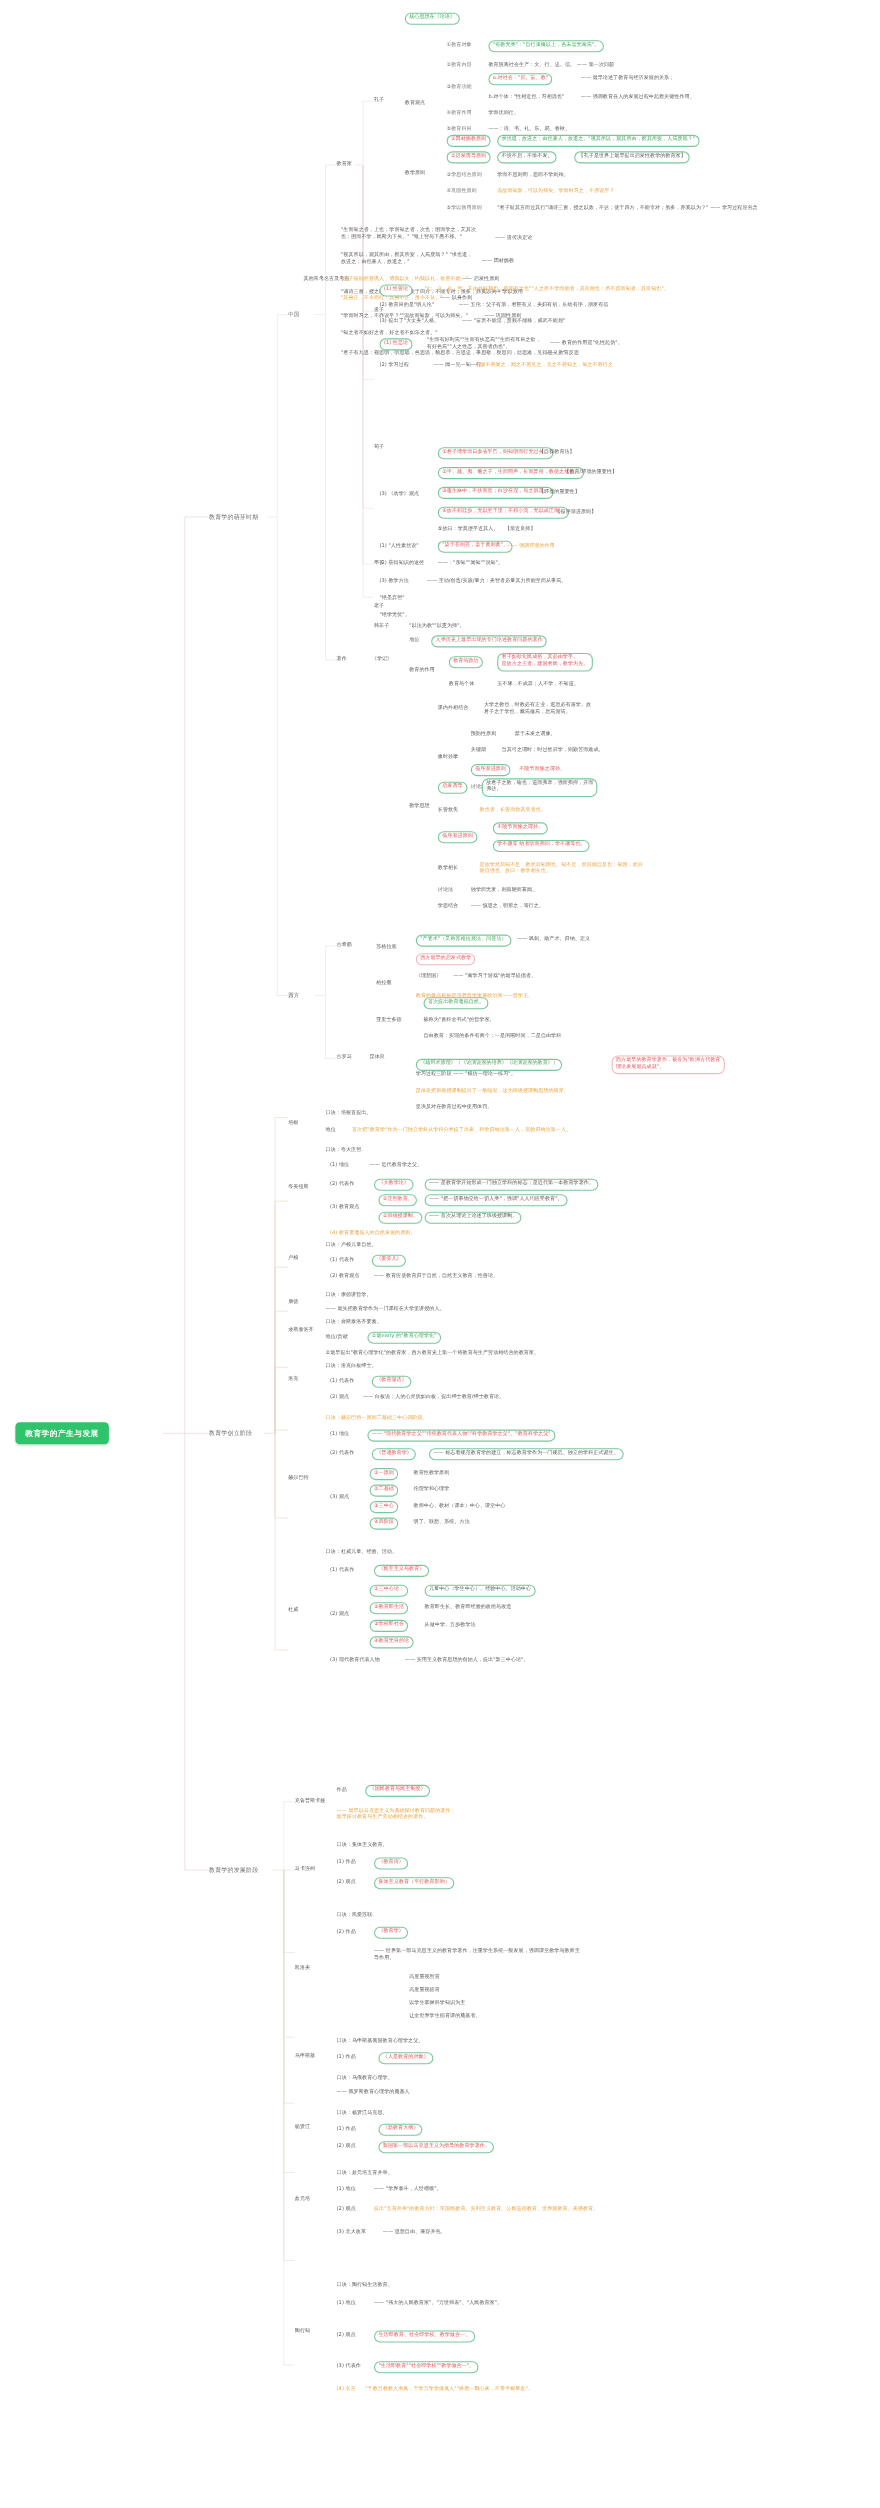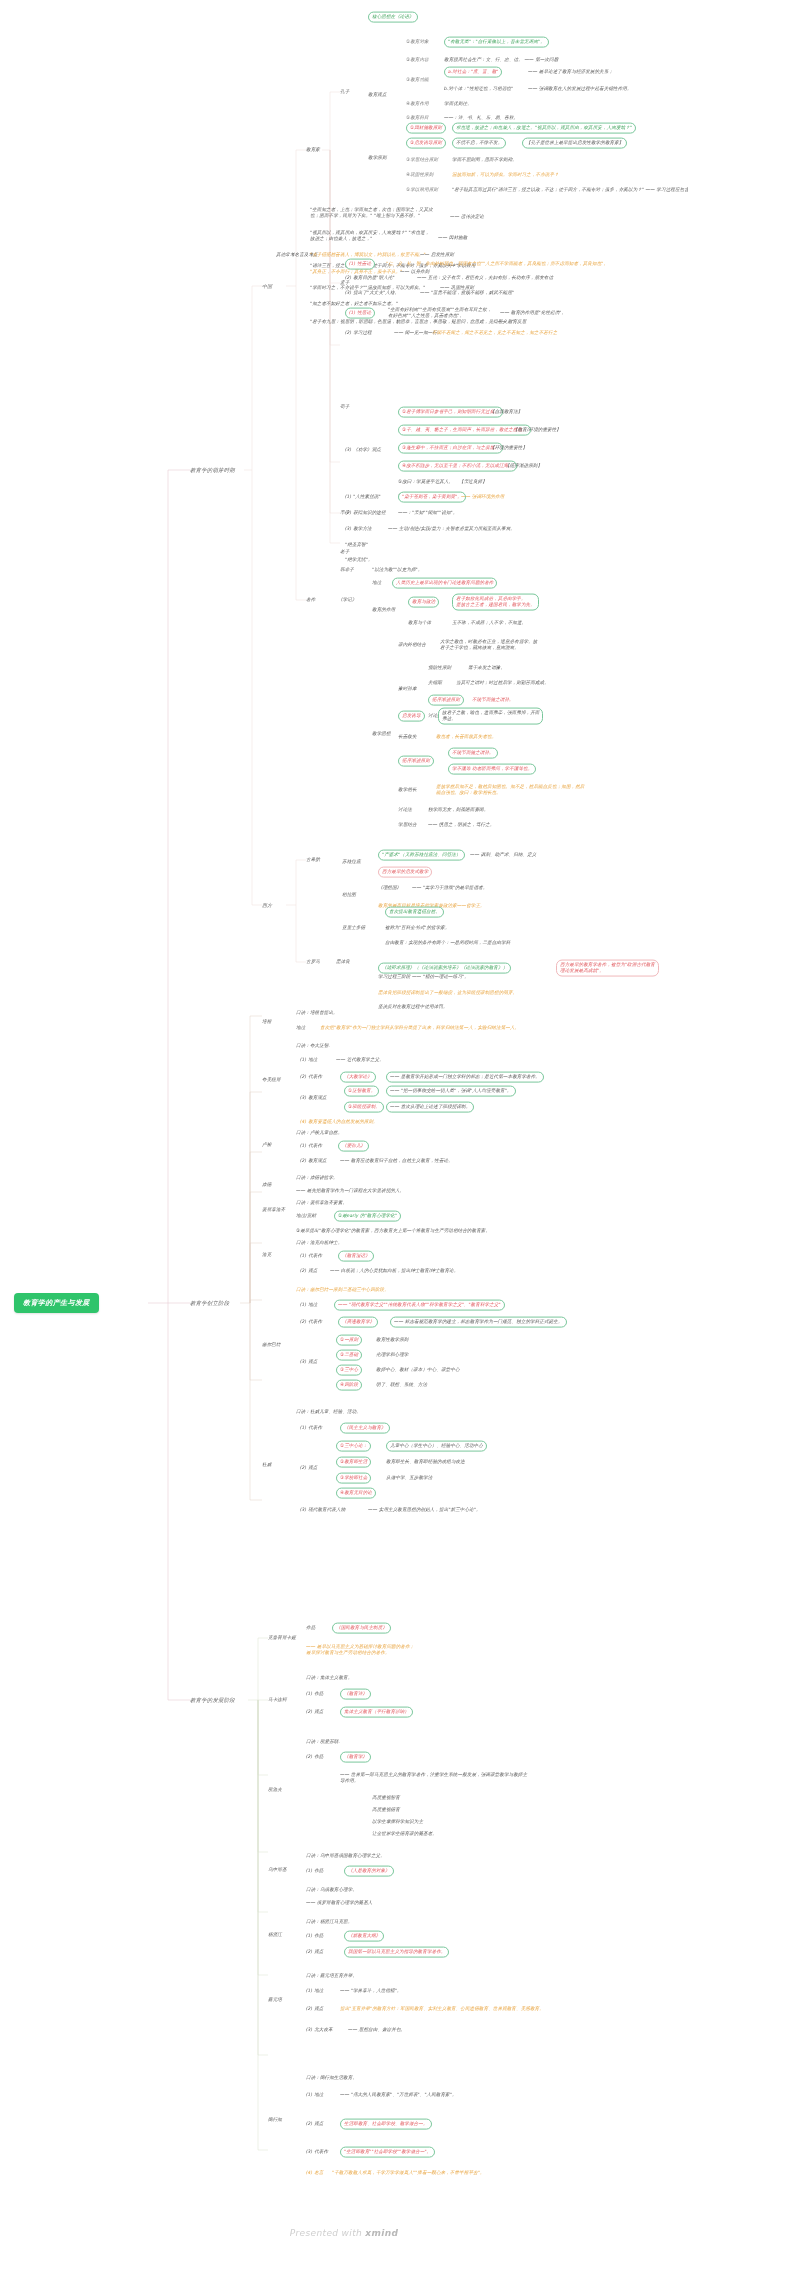--- a/index.html
+++ b/index.html
@@ -8,21 +8,20 @@
     width:800px;
     font-family:"DejaVu Sans","Liberation Sans",sans-serif;
     color:#4a4a4a;
     -webkit-font-smoothing:antialiased;
   }
   #map{
     position:relative;
     width:688px;
     height:2280px;
     overflow:hidden;
-    font-style:italic;
   }
   svg.links{position:absolute;left:0;top:0;width:800px;height:2280px;pointer-events:none;}
 
   
   .node{
     position:absolute;
     font-size:4.6px;
     line-height:1.32;
     white-space:nowrap;
     letter-spacing:0.01em;
@@ -606,17 +605,14 @@
   <div class="node" style="left:340px;top:2124px;">
     <span class="box greenred">生活即教育、社会即学校、教学做合一。</span>
   </div>
   <div class="node t-plain" style="left:306px;top:2152px;">(3) 代表作</div>
   <div class="node" style="left:340px;top:2152px;">
     <span class="box greenred">"生活即教育""社会即学校""教学做合一"。</span>
   </div>
   <div class="node c-orange" style="left:306px;top:2173px;">(4) 名言</div>
   <div class="node c-orange" style="left:332px;top:2173px;">"千教万教教人求真，千学万学学做真人""捧着一颗心来，不带半根草去"。</div>
 
-  <div class="watermark" style="top:2228px;">
-    <span>Presented with </span><b>xmind</b>
-  </div>
 
 </div>
 
 </body></html>

